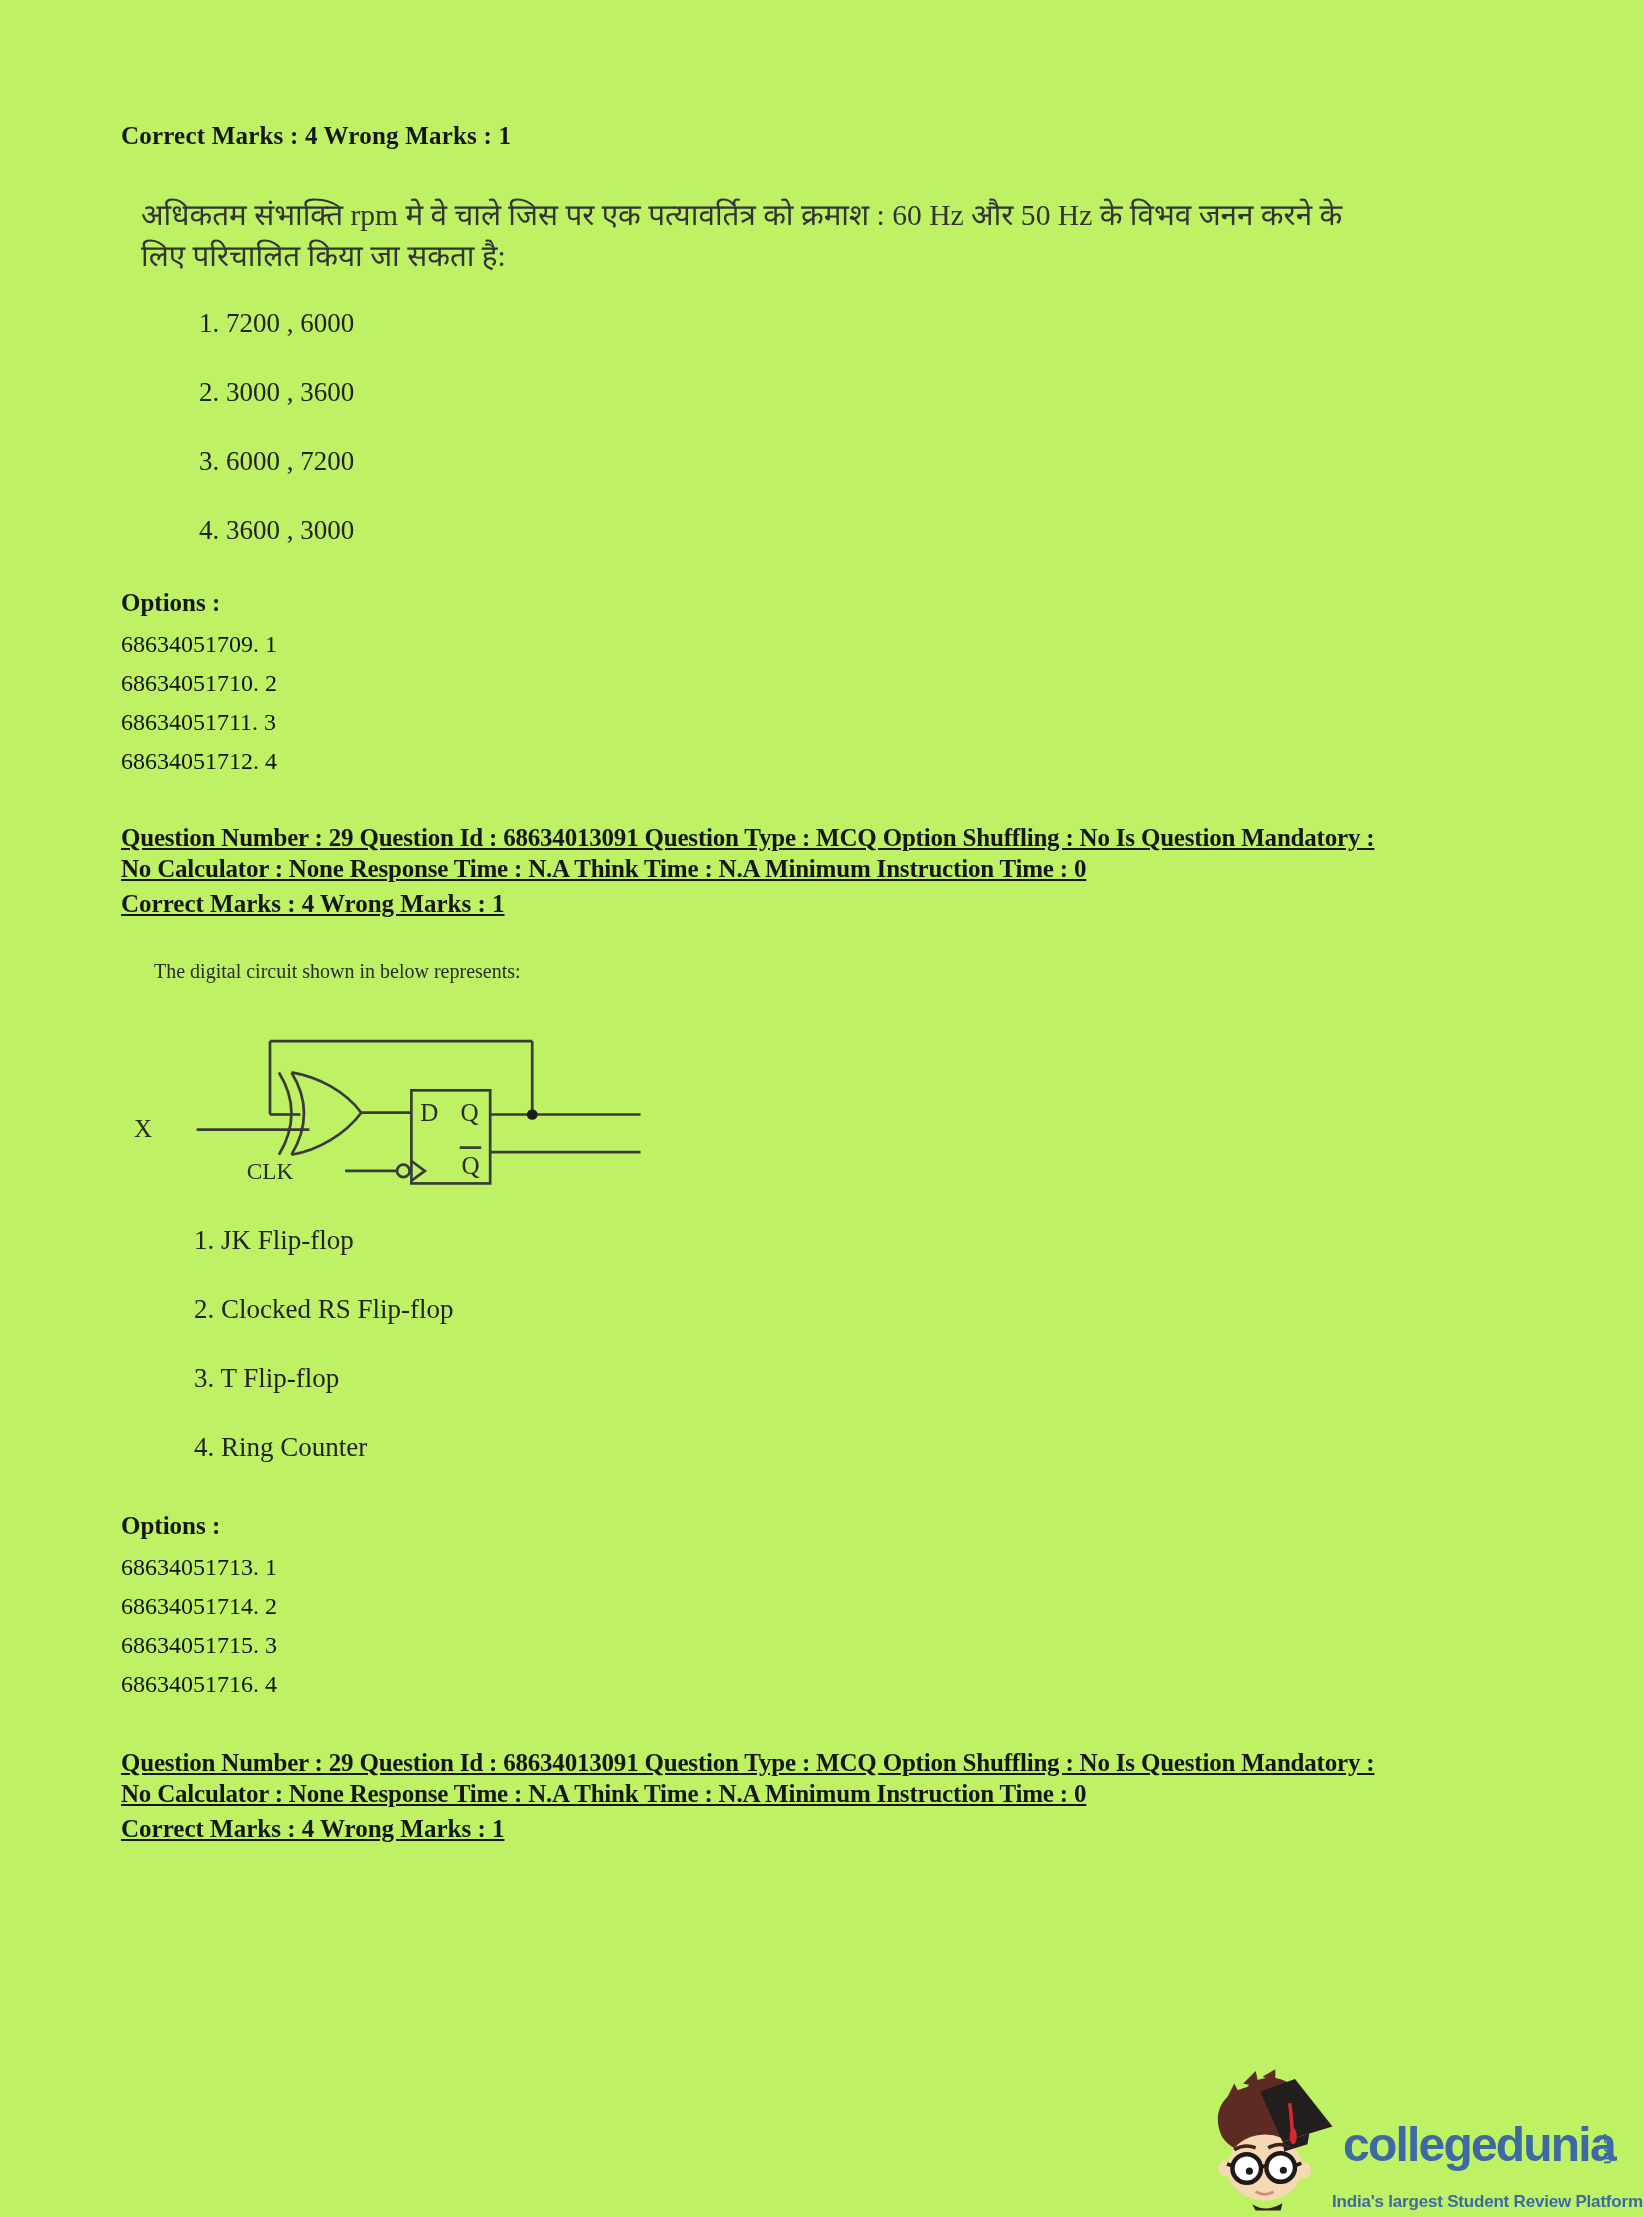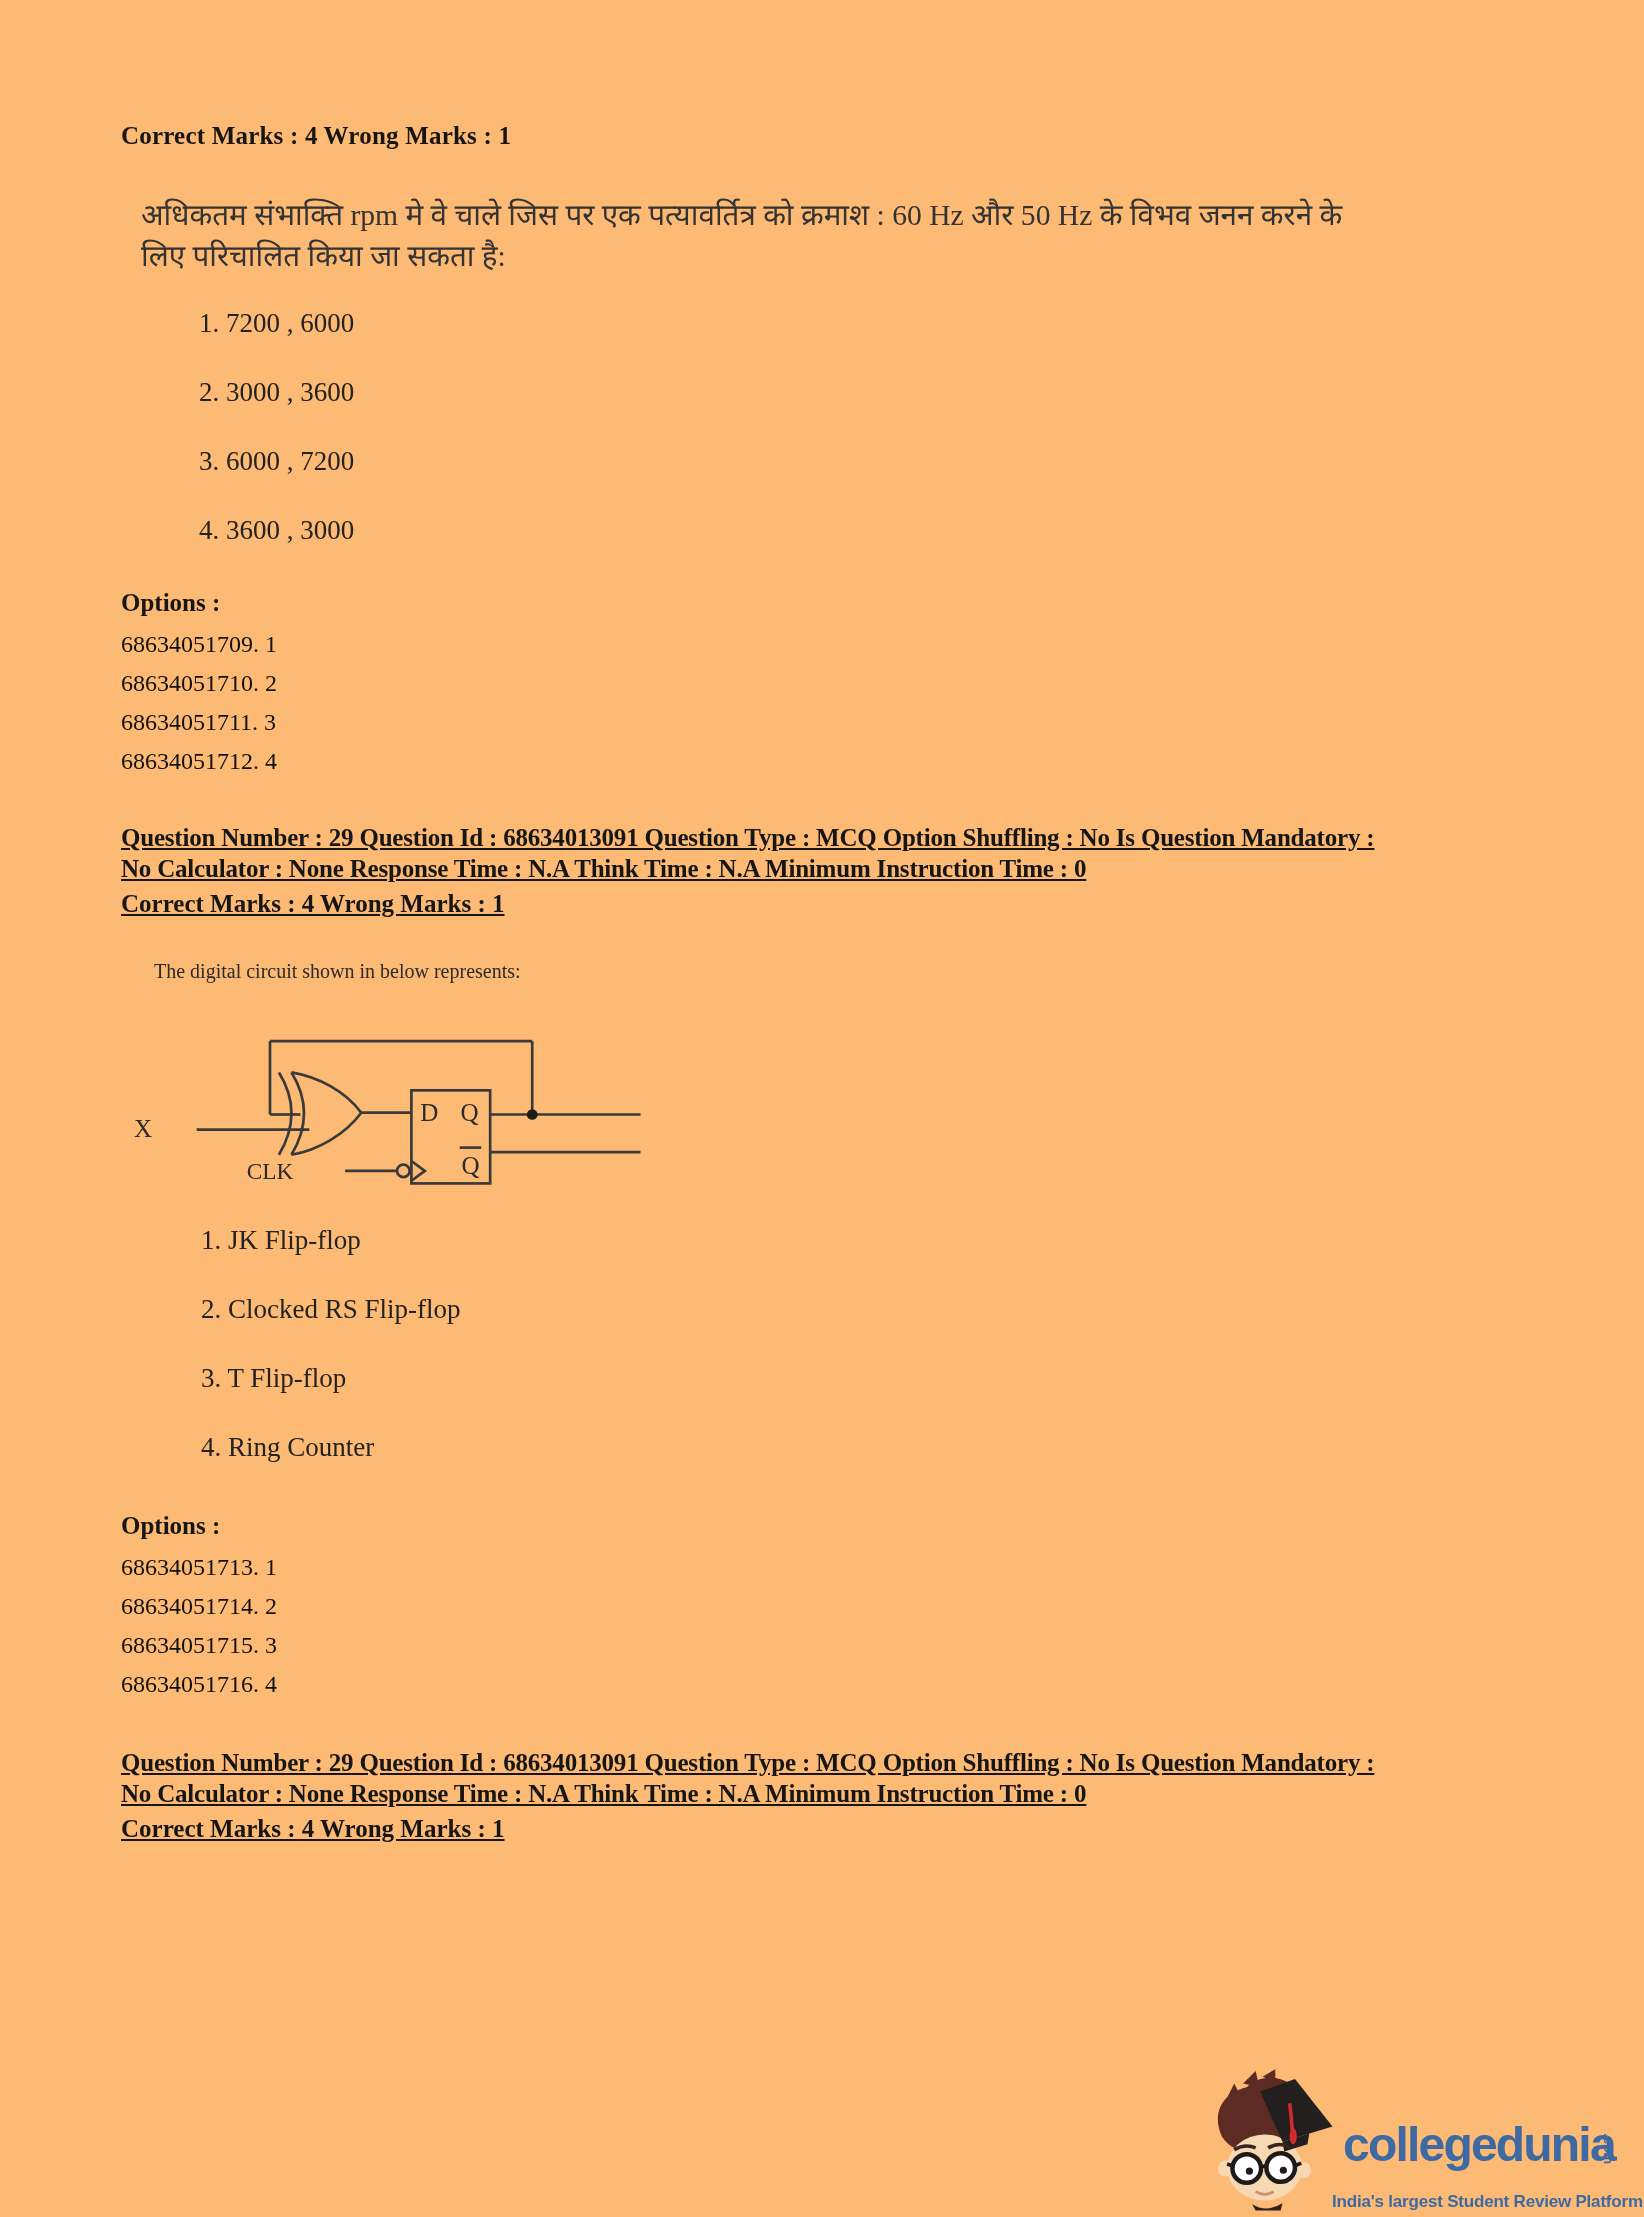--- a/index.html
+++ b/index.html
@@ -1,20 +1,20 @@
 <!DOCTYPE html>
 <html style="font-size:14.3px"><head>
 <meta charset="utf-8">
 <style>
   html,body{margin:0;padding:0;background:#ffffff;}
   .page{
     position:relative;
     width:1644px;
     height:2217px;
-    background:#fdba74;
+    background:#bef264;
     font-family:"Liberation Serif","DejaVu Serif",serif;
     color:#161616;
     overflow:hidden;
   }
   .marks-line{
     position:absolute;
     font-weight:bold;
     font-size:25px;
     letter-spacing:0.2px;
     white-space:nowrap;
@@ -165,21 +165,21 @@
     <circle cx="455" cy="110" r="6" fill="#1c1c1c"></circle>
     <g fill="#2b2b2b" font-family="Liberation Serif, DejaVu Serif, serif" font-size="28">
       <text x="10" y="135">X</text>
       <text x="188" y="182" text-anchor="end" font-size="26">CLK</text>
       <text x="340" y="117" text-anchor="middle">D</text>
       <text x="385" y="117" text-anchor="middle">Q</text>
       <text x="386" y="176" text-anchor="middle">Q</text>
     </g>
   </svg>
 
-  <div class="choices" style="left:201px;top:1225px;">
+  <div class="choices" style="left:194px;top:1225px;">
     <div class="choice">1. JK Flip-flop</div>
     <div class="choice">2. Clocked RS Flip-flop</div>
     <div class="choice">3. T Flip-flop</div>
     <div class="choice">4. Ring Counter</div>
   </div>
 
   <div class="opt-label" style="left:121px;top:1512px;">Options :</div>
   <div class="ids" style="left:121px;top:1548px;">
     <div>68634051713. 1</div>
     <div>68634051714. 2</div>

